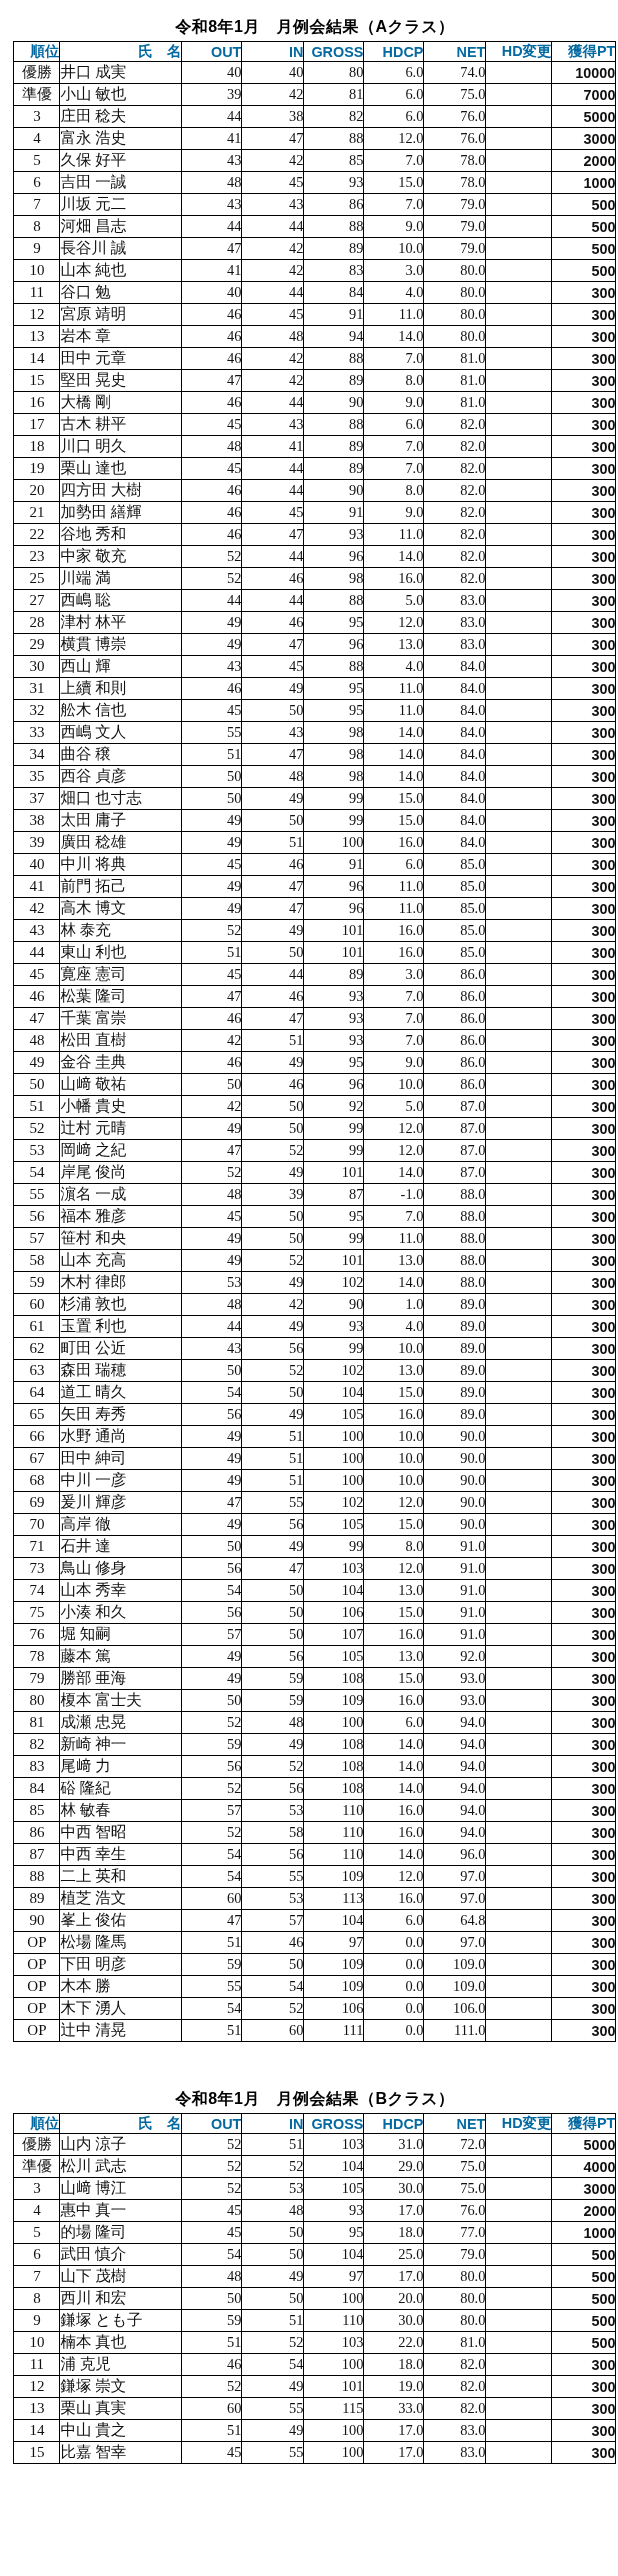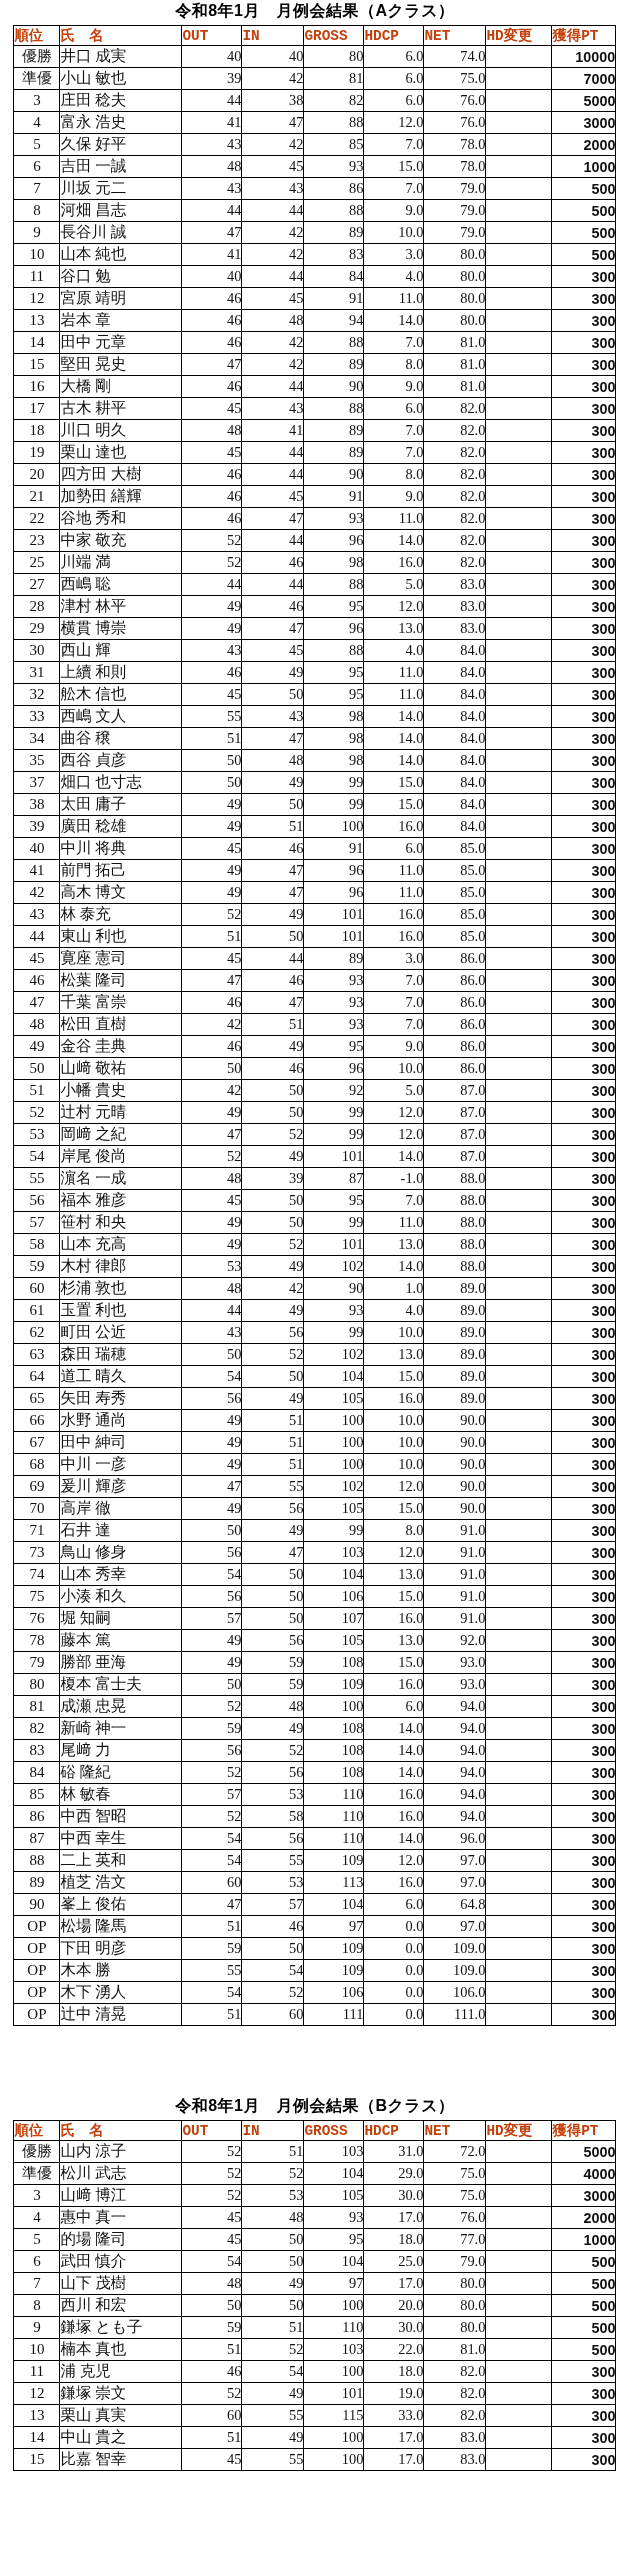--- a/index.html
+++ b/index.html
@@ -13,45 +13,45 @@
   .table-title {
     font-family: "Liberation Sans", sans-serif;
     font-weight: bold;
     font-size: 16px;
     text-align: center;
     width: 603px;
     margin: 0 0 3.1px 13.4px;
     letter-spacing: 0.5px;
     color: #000;
   }
-  #section-a .table-title { padding-top: 1px; }
-  #section-b { margin-top: 70px; }
+  #section-a .table-title { padding-top: 17px; }
+  #section-b { margin-top: 47px; }
   table.results {
     border-collapse: collapse;
     table-layout: fixed;
     width: 603px;
     margin-left: 13.4px;
     border: 1.5px solid #000;
   }
   table.results th, table.results td {
     border-left: 0.8px solid #000;
     border-right: 0.8px solid #000;
     border-top: 1.3px solid #000;
     border-bottom: 1.3px solid #000;
     height: 19px;
     padding: 0;
     overflow: hidden;
     white-space: nowrap;
   }
   table.results th {
-    font-family: Liberation Mono, monospace;
+    font-family: Liberation Sans, sans-serif;
     font-weight: bold;
     font-size: 14.4px;
-    text-align: left;
-    color: #c2410c;
+    text-align: right;
+    color: #0369a1;
   }
   th.th-left { text-align: left; padding-left: 4.1px; }
   td.col-rank { text-align: center; font-size: 15px; }
   td.col-name { text-align: left; padding-left: 5.2px; font-size: 15.5px; }
   td.col-num  { text-align: right; padding-right: 8.2px; font-size: 14.4px; }
   td.col-hd   { }
   td.col-pt   {
     text-align: right; padding-right: 7.2px;
     font-family: "Liberation Sans", sans-serif;
     font-weight: 700; font-size: 14.4px;

